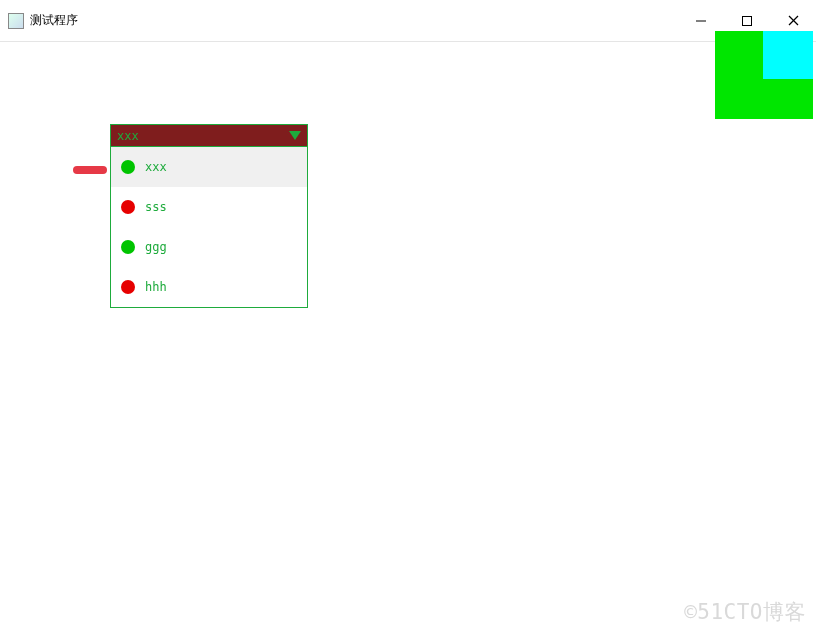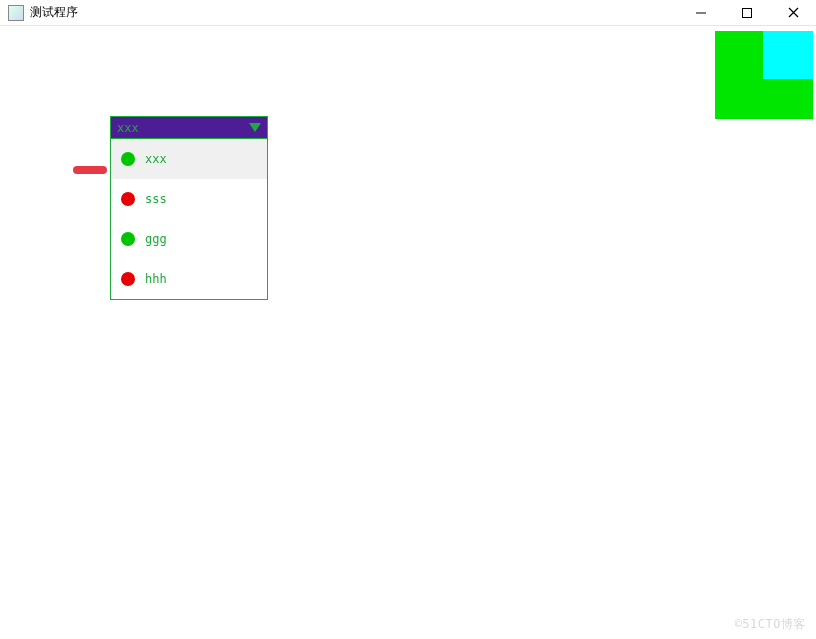--- a/index.html
+++ b/index.html
@@ -10,21 +10,21 @@
     body {
       font-family: "Microsoft YaHei", "SimSun", monospace, sans-serif;
       background: #fff;
       width: 816px;
       height: 639px;
       overflow: hidden;
       position: relative;
     }
     
     .titlebar {
-      height: 26px;
+      height: 42px;
       background: #fff;
       border-bottom: 1px solid #e5e5e5;
       display: flex;
       align-items: center;
       padding-left: 8px;
       font-size: 12px;
       color: #000;
     }
     .app-icon {
       width: 16px;
@@ -75,25 +75,25 @@
       top: 166px;
       left: 73px;
       width: 34px;
       height: 8px;
       background: #e63946;
       border-radius: 4px;
     }
     
     .combobox {
       position: absolute;
-      top: 116px;
+      top: 124px;
       left: 110px;
-      width: 158px;
+      width: 198px;
       border: 1px solid #1eab3c;
-      background: #4c1d95;
+      background: #7f1d1d;
     }
     .combo-display {
       height: 22px;
       display: flex;
       align-items: center;
       padding: 0 6px;
       font-family: "SimSun","NSimSun",monospace;
       font-size: 12px;
       color: #1eab3c;
       justify-content: space-between;
@@ -127,22 +127,22 @@
       height: 14px;
       border-radius: 50%;
       flex-shrink: 0;
     }
     .dot.green { background: #00c400; }
     .dot.red { background: #e60000; }
     
     .watermark {
       position: absolute;
       right: 10px;
-      bottom: 6px;
-      font-size: 12px;
+      bottom: 13px;
+      font-size: 21px;
       color: #d9d9d9;
       letter-spacing: 0.5px;
     }
   </style>
 </head>
 <body>
 
 <div class="titlebar">
   <span class="app-icon"></span>
   <span>测试程序</span>

